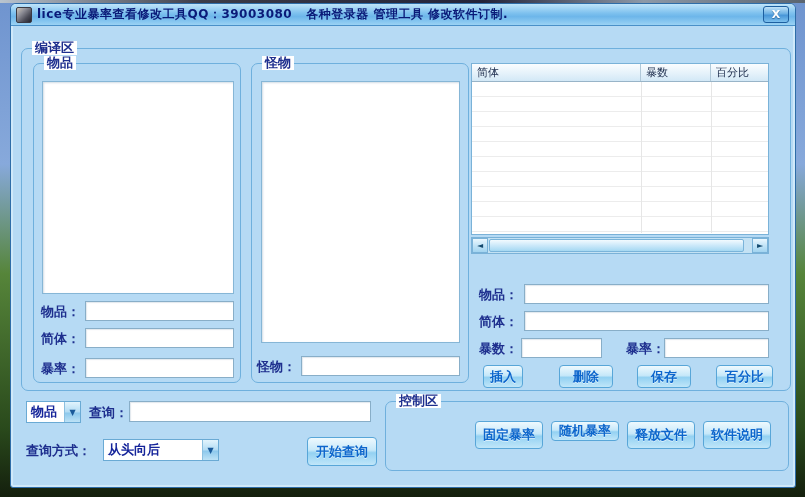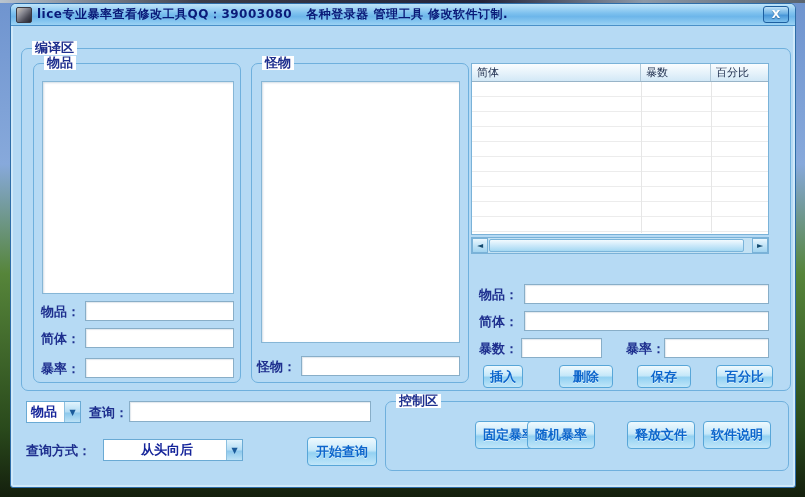--- a/index.html
+++ b/index.html
@@ -155,30 +155,30 @@
 
     <div class="combo" style="left:15px; top:375px; width:55px;">
       <span class="combo-text">物品</span>
       <span class="combo-btn">
         <span>▼</span>
       </span>
     </div>
     <span class="lbl" style="left:78px; top:379px;">查询：</span>
     <input class="tfield" style="left: 118px; top: 375px; width: 242px; height: 21px;" value="">
     <span class="lbl" style="left:15px; top:417px;">查询方式：</span>
-    <div class="combo" style="left:92px; top:413px; width:140px;text-align:center;">
+    <div class="combo" style="left:92px; top:413px; width:116px;">
       <span class="combo-text">从头向后</span>
       <span class="combo-btn">
         <span>▼</span>
       </span>
     </div>
     <div class="btn" style="left:296px; top:411px; width:70px; height:29px;">开始查询</div>
 
     <div class="grp" style="left:374px; top:375px; width:404px; height:70px;">
       <span class="grp-label">控制区</span>
     </div>
     <div class="btn" style="left:464px; top:395px; width:68px; height:28px;">固定暴率</div>
-    <div class="btn" style="left:516px; top:395px; width:68px; height:28px;">随机暴率</div>
+    <div class="btn" style="left:540px; top:395px; width:68px; height:20px;">随机暴率</div>
     <div class="btn" style="left:616px; top:395px; width:68px; height:28px;">释放文件</div>
     <div class="btn" style="left:692px; top:395px; width:68px; height:28px;">软件说明</div>
 
   </div>
 </div>
 
 </body></html>

